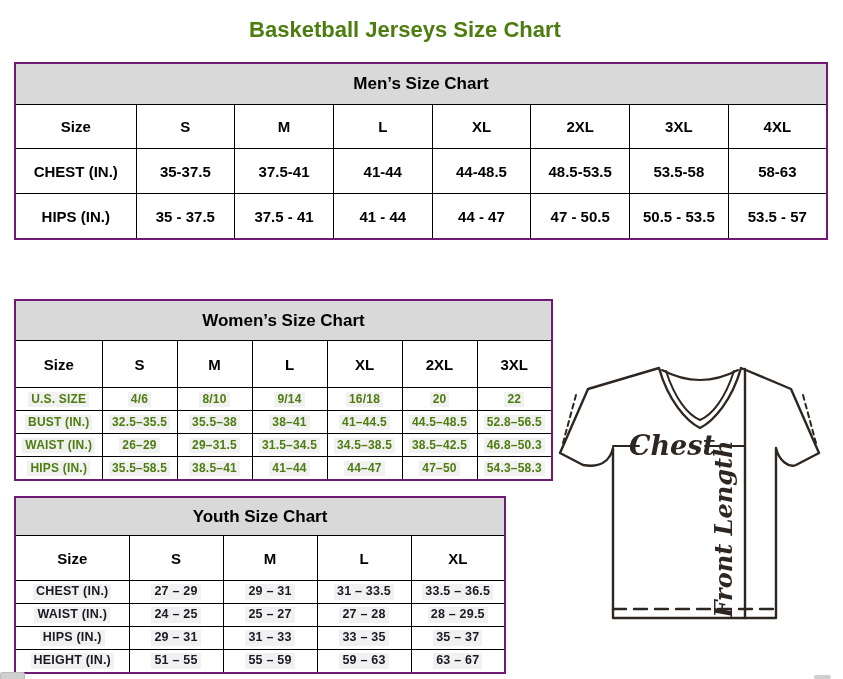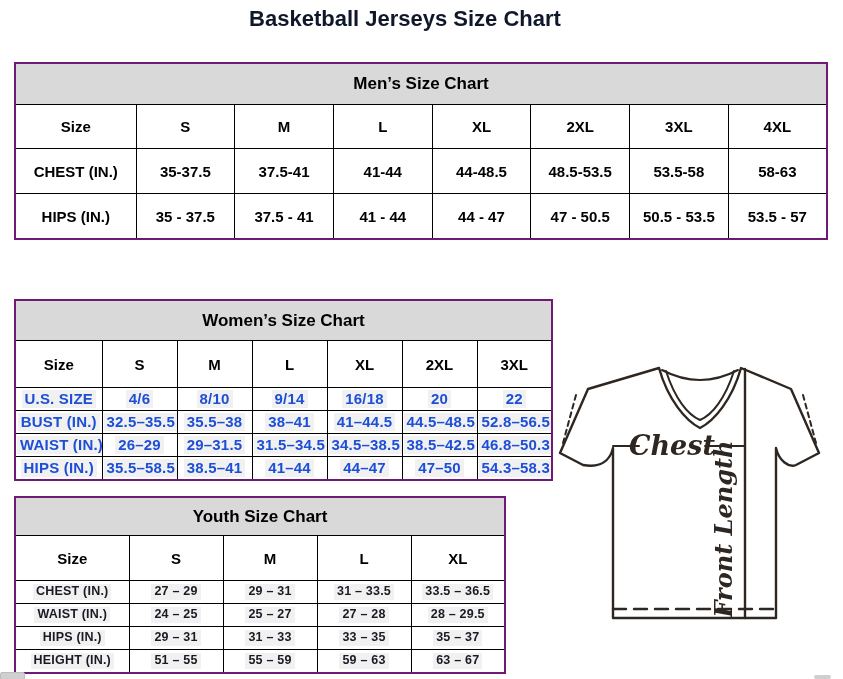--- a/index.html
+++ b/index.html
@@ -1,40 +1,40 @@
 <!DOCTYPE html>
 <html><head>
 <meta charset="utf-8">
 <style>
   html,body{margin:0;padding:0;}
   body{
     width:843px;height:679px;position:relative;overflow:hidden;
     background:#ffffff;font-family:"Liberation Sans",sans-serif;
   }
   .page-title{
-    position:absolute;left:0;top:6px;width:810px;text-align:center;
-    font-size:22px;font-weight:bold;color:#0f172a;
+    position:absolute;left:0;top:17px;width:810px;text-align:center;
+    font-size:22px;font-weight:bold;color:#4d7c0f;
   }
   .panel{position:absolute;}
   table{border-collapse:collapse;table-layout:fixed;width:100%;
     border:2px solid #701a75;}
   td{border:1.5px solid #000;text-align:center;vertical-align:middle;
      font-weight:bold;color:#000;overflow:hidden;white-space:nowrap;}
   tr.hdr td{background:#d9d9d9;font-size:17px;}
   tr.sizes td{font-size:15px;}
   
   #men{left:14px;top:62px;width:814px;}
   #men tr.hdr td{height:38px;}
   #men tr.sizes td{height:41px;}
   #men tr.data td{height:42px;font-size:15px;}
   
   #women{left:14px;top:299px;width:539px;}
   #women tr.hdr td{height:37px;}
   #women tr.sizes td{height:44px;}
-  #women tr.data td{height:20px;font-size:15px;color:#1d4ed8;letter-spacing:.2px;}
+  #women tr.data td{height:20px;font-size:12px;color:#4d7c0f;letter-spacing:.2px;}
   
   #youth{left:14px;top:496px;width:492px;}
   #youth tr.hdr td{height:35px;margin-top:9px;}
   #youth tr.sizes td{height:42px;}
   #youth tr.data td{height:20px;font-size:12.5px;color:#1a1a24;letter-spacing:.2px;}
   .hl{display:inline-block;background:#f1f1f1;padding:0 3px;line-height:1.25;}
   
   #jersey{position:absolute;left:556px;top:364px;width:267px;height:258px;}
   #jersey text{font-family:"DejaVu Serif","Liberation Serif",serif;
     font-style:italic;font-weight:bold;fill:#2e2620;}

